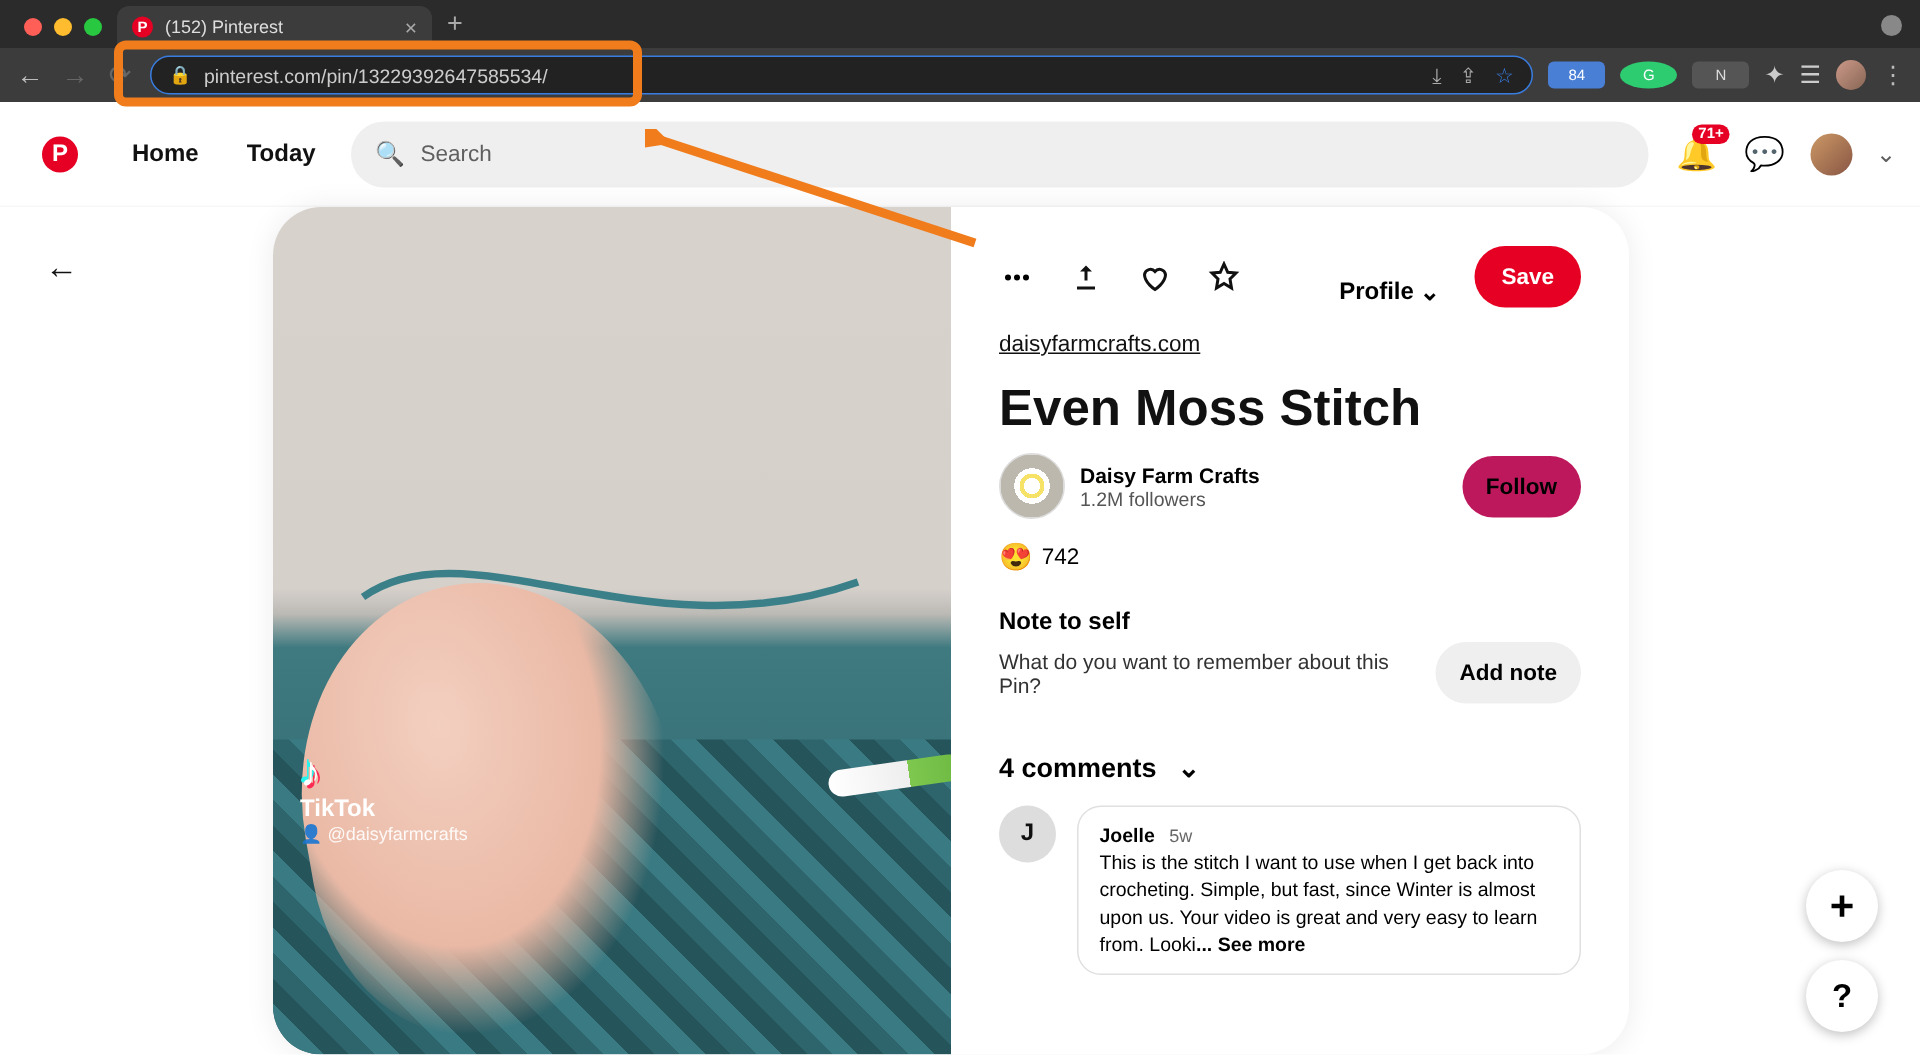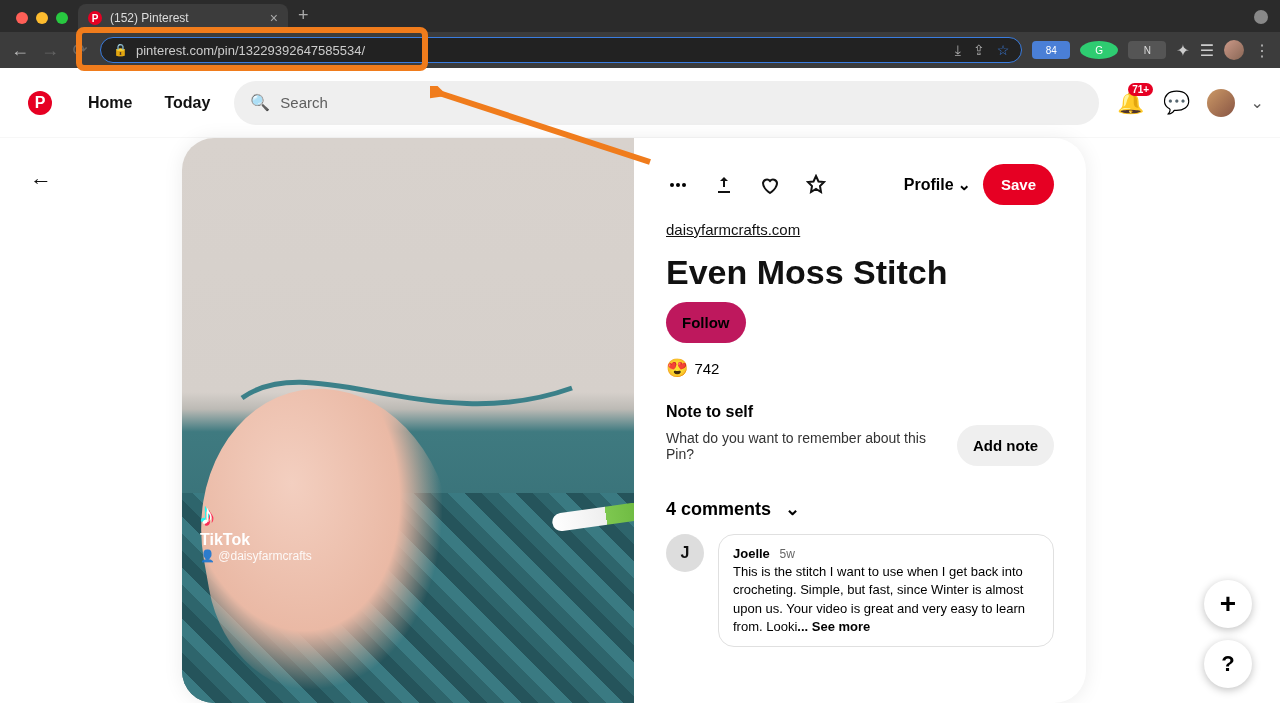--- a/index.html
+++ b/index.html
@@ -65,21 +65,21 @@
 .fabric { position:absolute; left:0; bottom:0; width:100%; height:210px; background: repeating-linear-gradient(45deg,#2e656c 0 12px,#3a7a82 12px 24px,#25545b 24px 36px); }
 .tiktok-logo { position:absolute; left:18px; bottom:140px; color:#fff; text-align:left; }
 .tiktok-logo .tk-icon { font-size:28px; font-weight:bold; text-shadow: -2px -2px 0 #25f4ee, 2px 2px 0 #fe2c55; }
 .tiktok-logo .tk-text { font-size:16px; font-weight:700; }
 .tiktok-logo .tk-handle { font-size:12px; opacity:0.9; }
 
 .pin-right { flex:1; padding: 26px 32px 0 32px; overflow:hidden; }
 .action-row { display:flex; align-items:center; justify-content:space-between; margin-bottom:16px; }
 .action-left { display:flex; gap:22px; font-size:20px; align-items:center; }
 .action-left .ic { width:24px; height:24px; display:flex; align-items:center; justify-content:center; }
-.action-right { display:flex; align-items:center; gap:12px; }
+.action-right { display:flex; align-items:flex-end; gap:23px; }
 .profile-dd { font-weight:700; font-size:16px; display:flex; align-items:center; gap:4px; }
 .save-btn { background:#e60023; color:#fff; font-weight:700; border-radius:24px; padding:12px 18px; font-size:15px; }
 .source-link { text-decoration:underline; font-size:15px; color:#111; }
 .pin-title { font-size:34px; font-weight:800; color:#111; margin:14px 0 10px 0; }
 .pin-desc { font-size:15px; color:#333; line-height:1.4; margin-bottom:16px; }
 .creator-row { display:flex; align-items:center; justify-content:space-between; margin-bottom:14px; }
 .creator-left { display:flex; align-items:center; gap:10px; }
 .creator-avatar { width:44px; height:44px; border-radius:50%; background: radial-gradient(circle at 50% 50%, #fff 0 18%, #f5e266 18% 28%, #fff 28% 40%, #bdb8ad 40% 100%); border:1px solid #ddd; }
 .creator-name { font-weight:700; font-size:14px; }
 .creator-sub { font-size:13px; color:#555; }
@@ -230,20 +230,27 @@
           <span>⌄</span>
         </div>
         <div class="save-btn">Save</div>
       </div>
     </div>
 
     <a class="source-link">daisyfarmcrafts.com</a>
     <h1 class="pin-title">Even Moss Stitch</h1>
 
     <div class="creator-row">
+      <div class="creator-left">
+        <div class="creator-avatar"></div>
+        <div>
+          <div class="creator-name">Daisy Farm Crafts</div>
+          <div class="creator-sub">1.2M followers</div>
+        </div>
+      </div>
       <div class="follow-btn">Follow</div>
     </div>
 
     <div class="reactions">
       <span class="react-heart">😍</span>
       <span>742</span>
     </div>
 
     <div class="note-title">Note to self</div>
     <div class="note-row">

